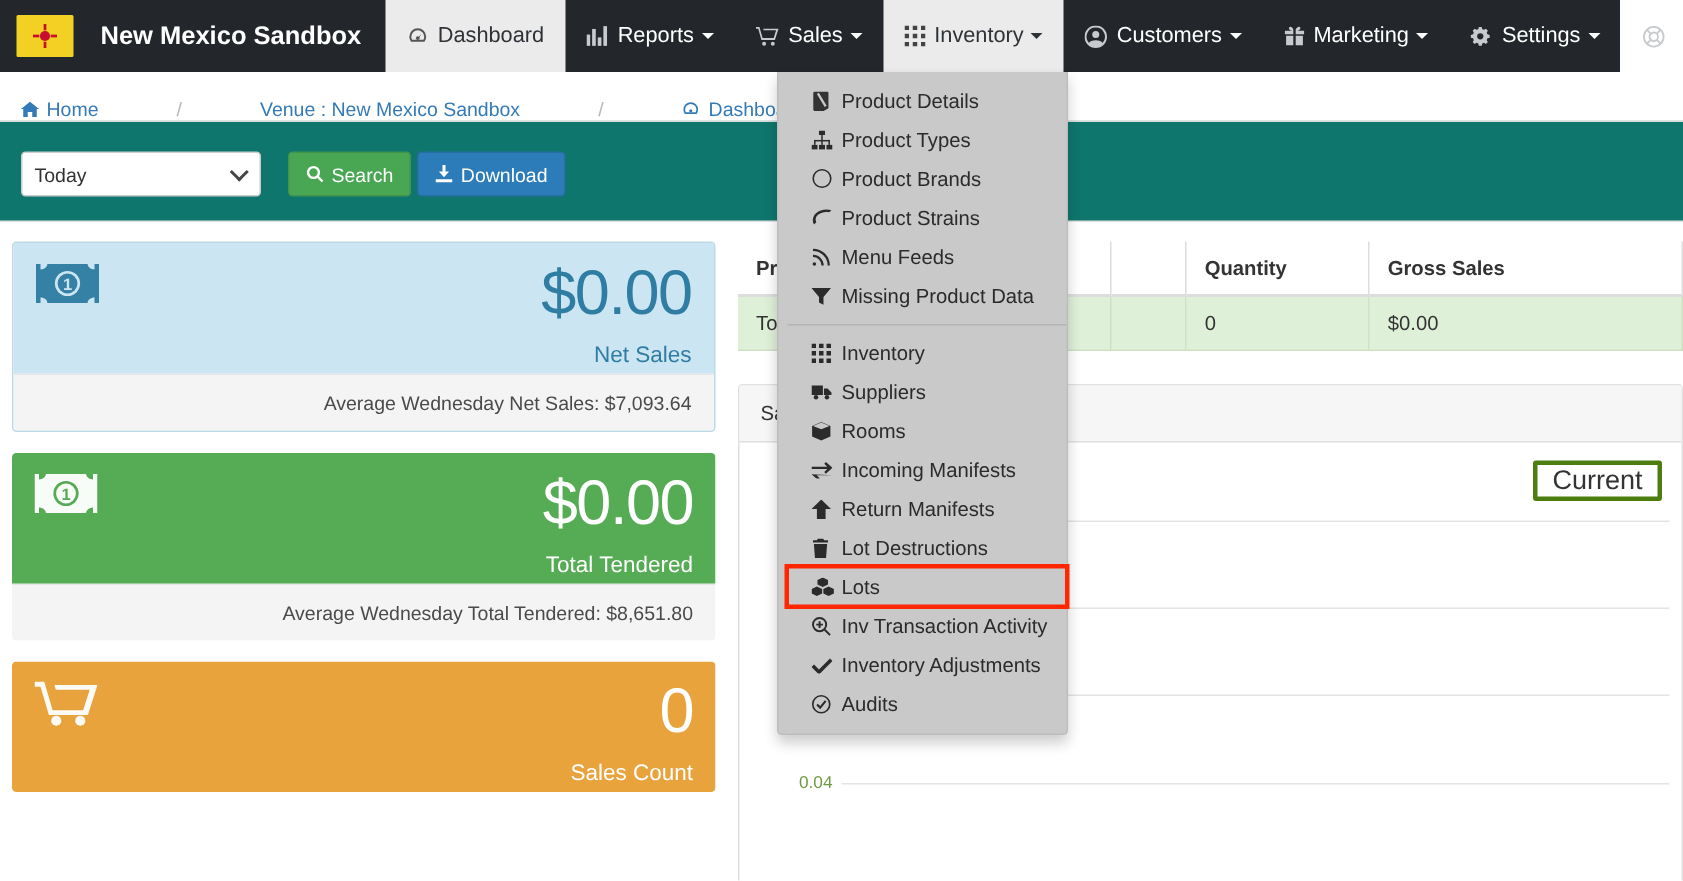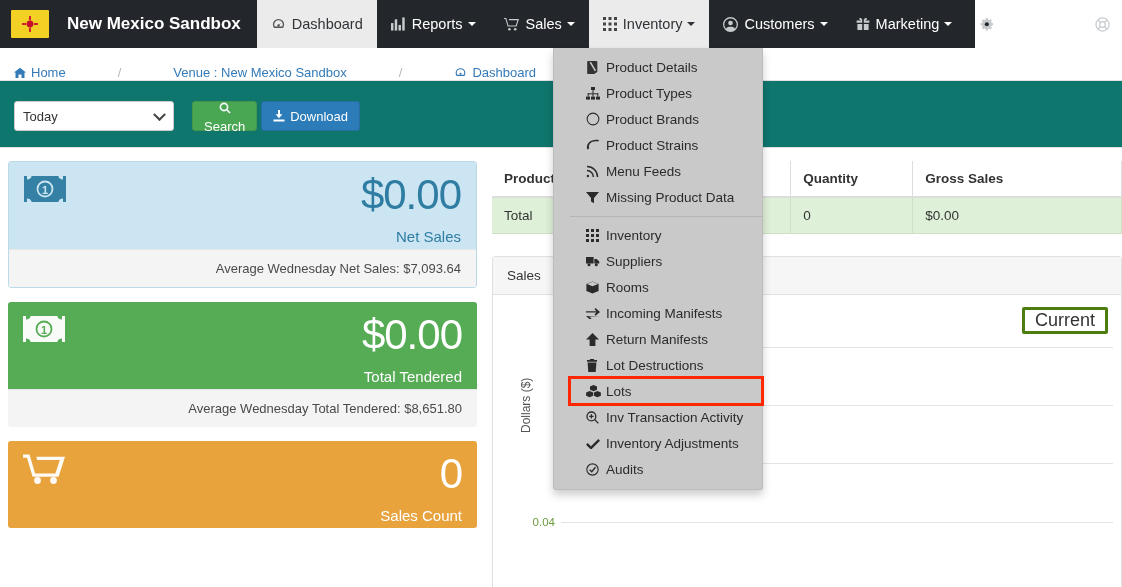--- a/index.html
+++ b/index.html
@@ -7,21 +7,21 @@
     width: 1122px; height: 587px;
     font-family: "Liberation Sans", sans-serif;
     background: #ffffff;
     overflow: hidden;
   }
   #app { position: relative; width: 1122px; height: 587px; }
 
   
   .navbar {
     position: absolute; top: 0; left: 0;
-    width: 975px; height: 48px;
+    width: 1080px; height: 48px;
     background: #23272b;
     display: flex; align-items: stretch;
     z-index: 40;
   }
   .brand-flag {
     width: 38px; height: 28px; margin: 10px 0 0 11px;
     background: #f2d024;
     border-radius: 1px;
     position: relative; flex: none;
     overflow: hidden;
@@ -87,21 +87,21 @@
     position: absolute; right: 9px; top: 11px;
     width: 9px; height: 9px;
     border-right: 2px solid #444; border-bottom: 2px solid #444;
     transform: rotate(45deg) translate(-2px,-2px);
   }
   .btn {
     height: 30px; border-radius: 3px; border: 1px solid transparent;
     font-size: 13px; color: #fff; display: inline-flex; align-items: center;
     padding: 0 11px; cursor: pointer; white-space: nowrap; gap: 5px;
   }
-  .btn-search { background: #49a754; border-color: #43954c; margin-left: 18px; flex-direction: column; }
+  .btn-search { background: #49a754; border-color: #43954c; margin-left: 18px; }
   .btn-download { background: #2b7cb8; border-color: #276ea3; margin-left: 4px; }
 
   
   .cards { position: absolute; left: 8px; top: 161px; width: 469px; }
   .card { margin-bottom: 14px; border-radius: 3px; overflow: hidden; }
   .card-body {
     position: relative; height: 87px;
     padding: 12px 15px 0 15px;
     display: flex; align-items: flex-start; justify-content: space-between;
   }
@@ -160,27 +160,27 @@
   .y-axis-title {
     position: absolute; left: 26px; top: 86px;
     transform: rotate(-90deg); transform-origin: left top;
     font-size: 12px; color: #555; white-space: nowrap;
   }
   .gridline { position: absolute; left: 68px; right: 8px; height: 1px; background: #e4e4e4; }
   .ytick { position: absolute; font-size: 11.5px; color: #6d9a3f; right: 0; text-align: right; }
 
   
   .dropdown {
-    position: absolute; left: 553px; top: 48px;
-    width: 210px;
+    position: absolute; left: 518px; top: 48px;
+    width: 194px;
     background: #c9c9c9;
     border: 1px solid #bdbdbd; border-top: none;
     border-radius: 0 0 3px 3px;
     box-shadow: 0 5px 9px rgba(0,0,0,.2);
-    padding: 6px 0 7px 16px;
+    padding: 6px 0 7px 6px;
     z-index: 60;
   }
   .menu-item {
     display: flex; align-items: center;
     height: 26px; padding: 0 16px;
     font-size: 13.5px; color: #2b2b2b;
     white-space: nowrap; cursor: pointer;
     position: relative;
   }
   .menu-item .m-ico {

